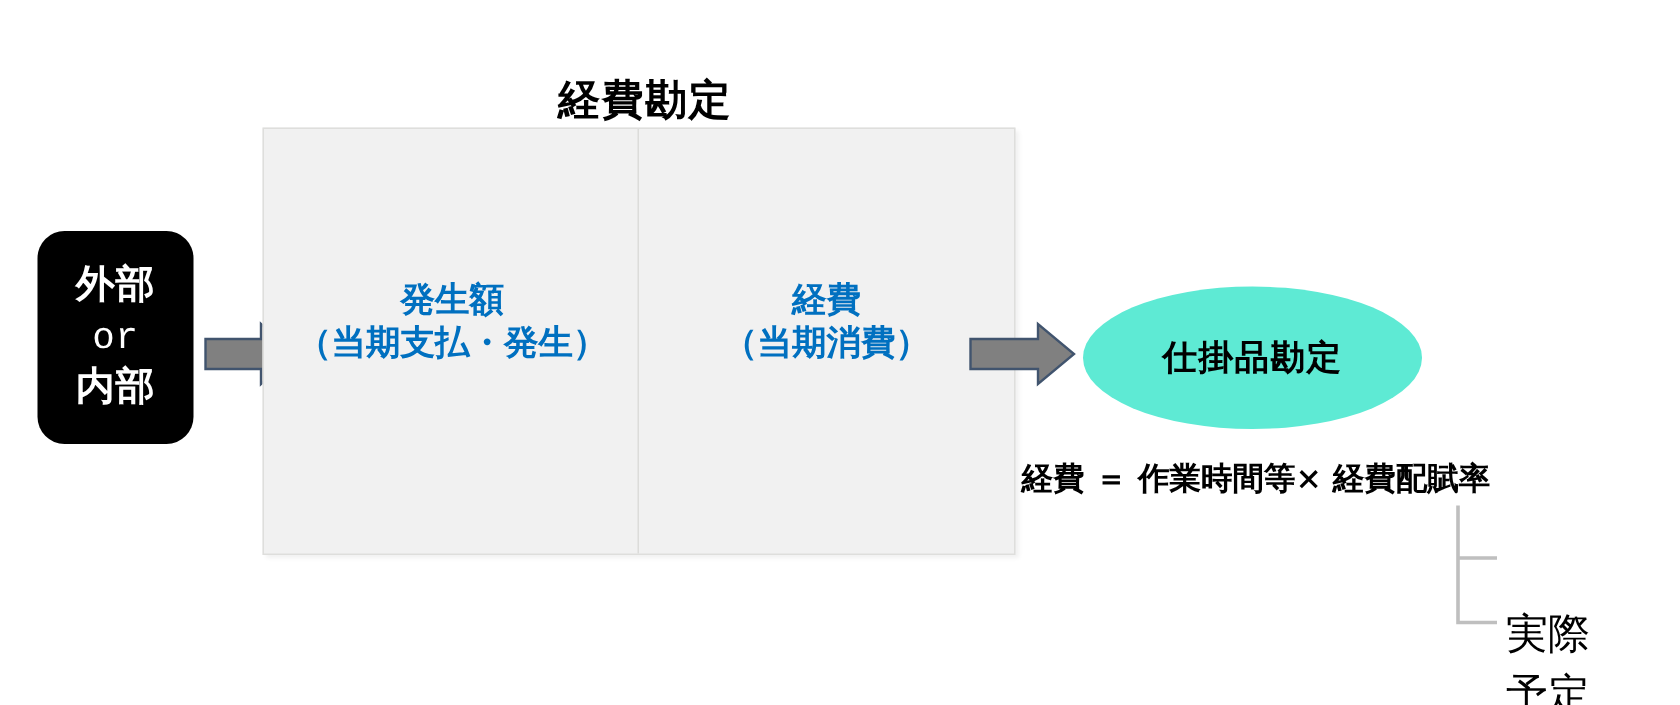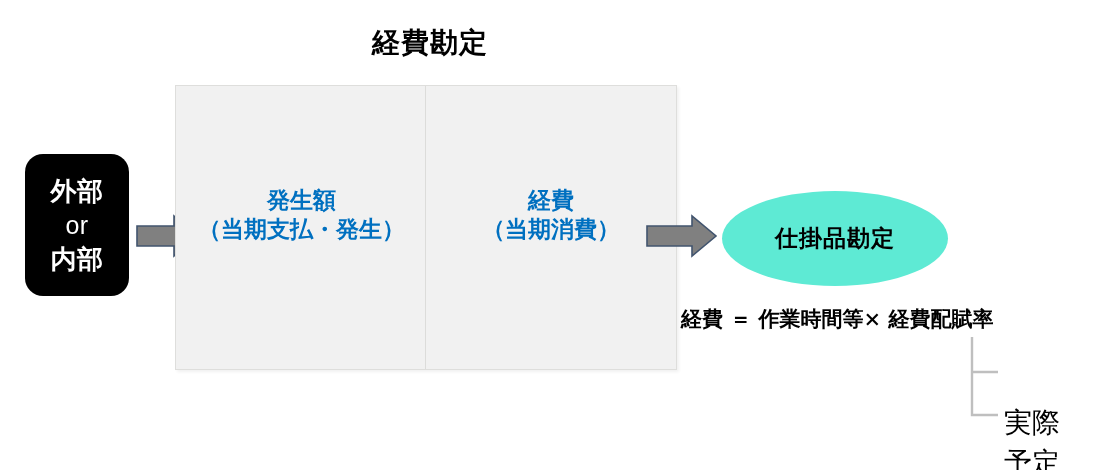--- a/index.html
+++ b/index.html
@@ -15,21 +15,21 @@
     width: 1120px;
     height: 470px;
     background: #ffffff;
     overflow: hidden;
   }
 
   
   .diagram-title {
     position: absolute;
     left: 330px;
-    top: 24px;
+    top: 48px;
     width: 200px;
     text-align: center;
     font-family: "DejaVu Serif", "Liberation Serif", serif;
     font-size: 28px;
     font-weight: 700;
     color: #000000;
     letter-spacing: 1px;
     white-space: nowrap;
   }
 
@@ -42,29 +42,29 @@
     height: 142px;
     background: #000000;
     border-radius: 18px;
     display: flex;
     flex-direction: column;
     align-items: center;
     justify-content: center;
     color: #ffffff;
   }
   .source-box .line {
-    font-family: Liberation Sans, sans-serif;
+    font-family: Liberation Mono, monospace;
     font-size: 26px;
     font-weight: 700;
     line-height: 1.32;
     letter-spacing: 0.5px;
     white-space: nowrap;
   }
   .source-box .line.mid {
-    font-family: Liberation Sans, sans-serif;
+    font-family: Liberation Mono, monospace;
     font-size: 25px;
     font-weight: 400;
   }
 
   
   .arrow {
     position: absolute;
   }
   .arrow svg { display: block; }
 

